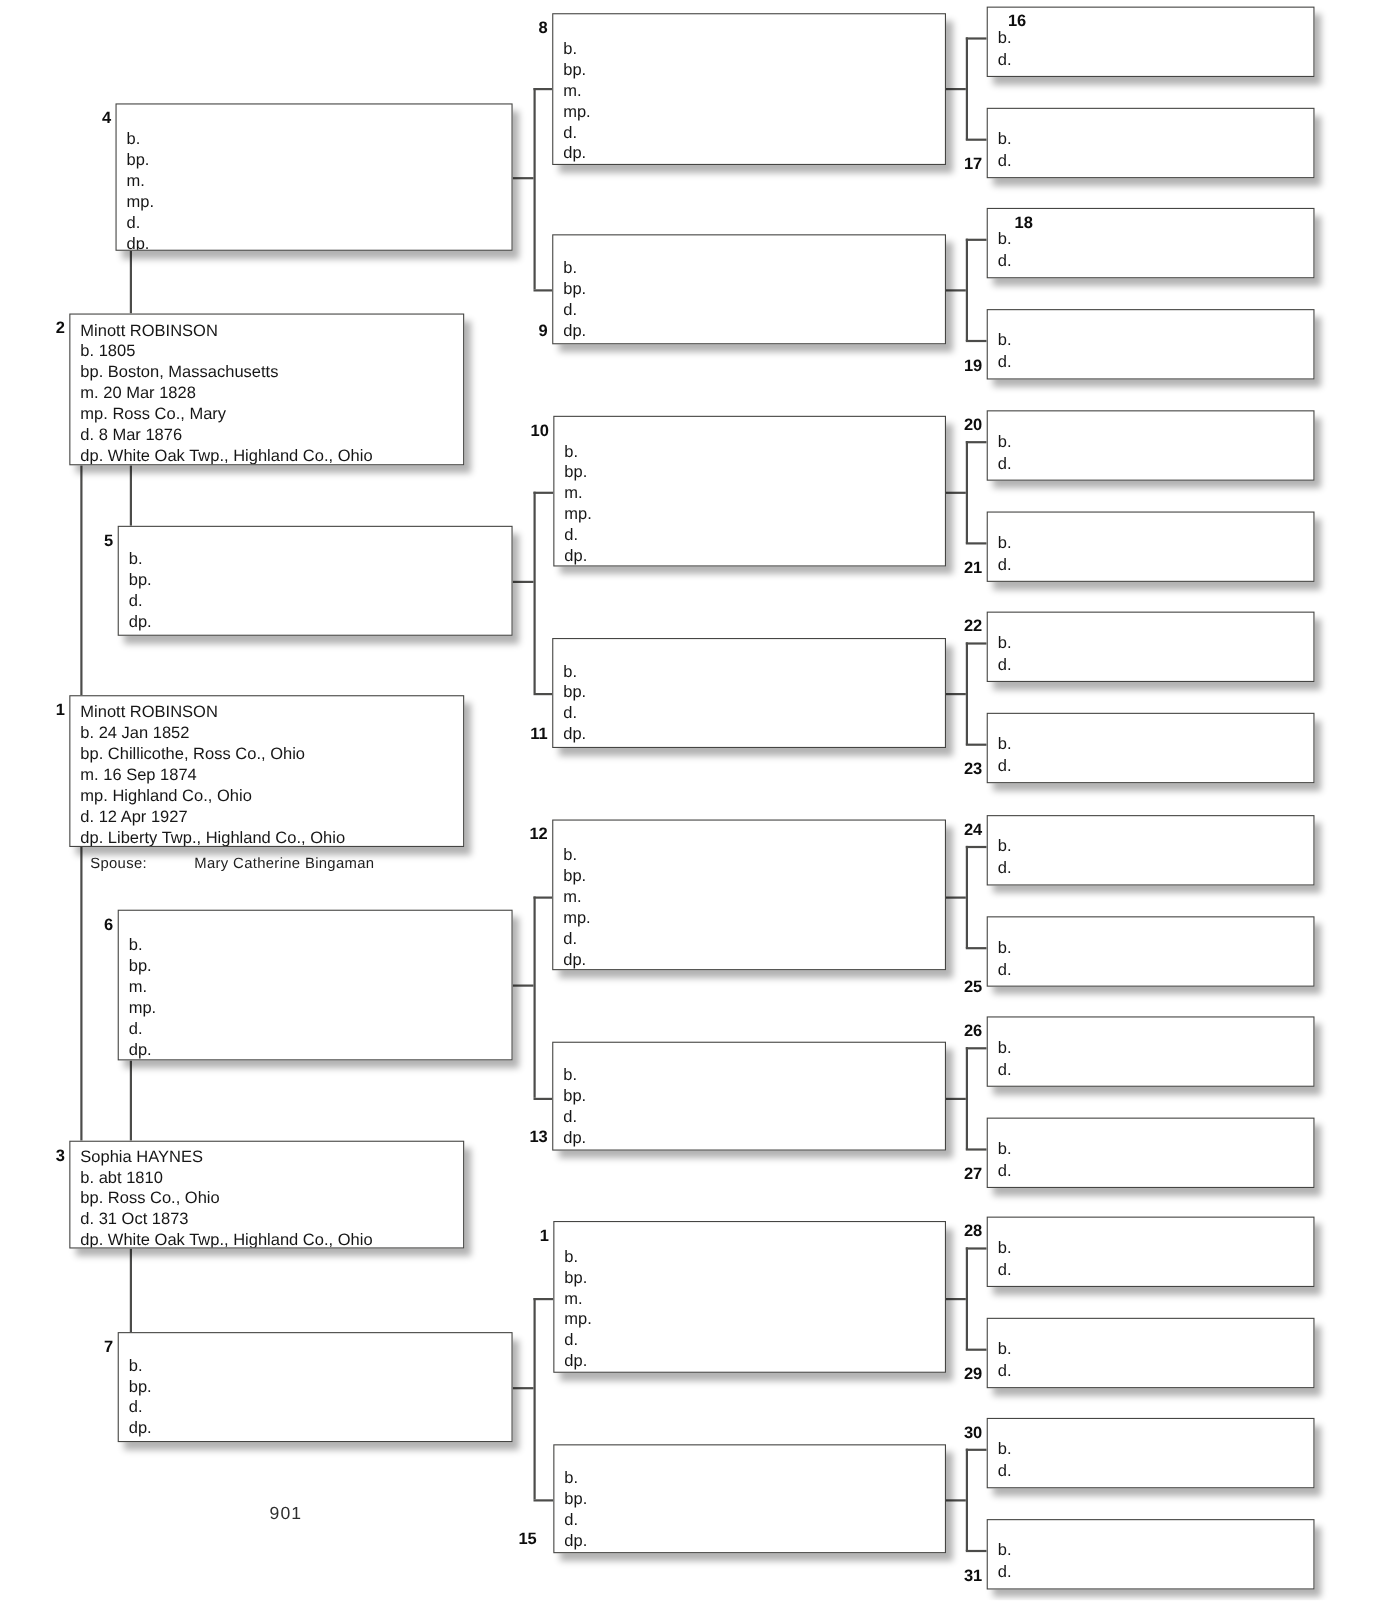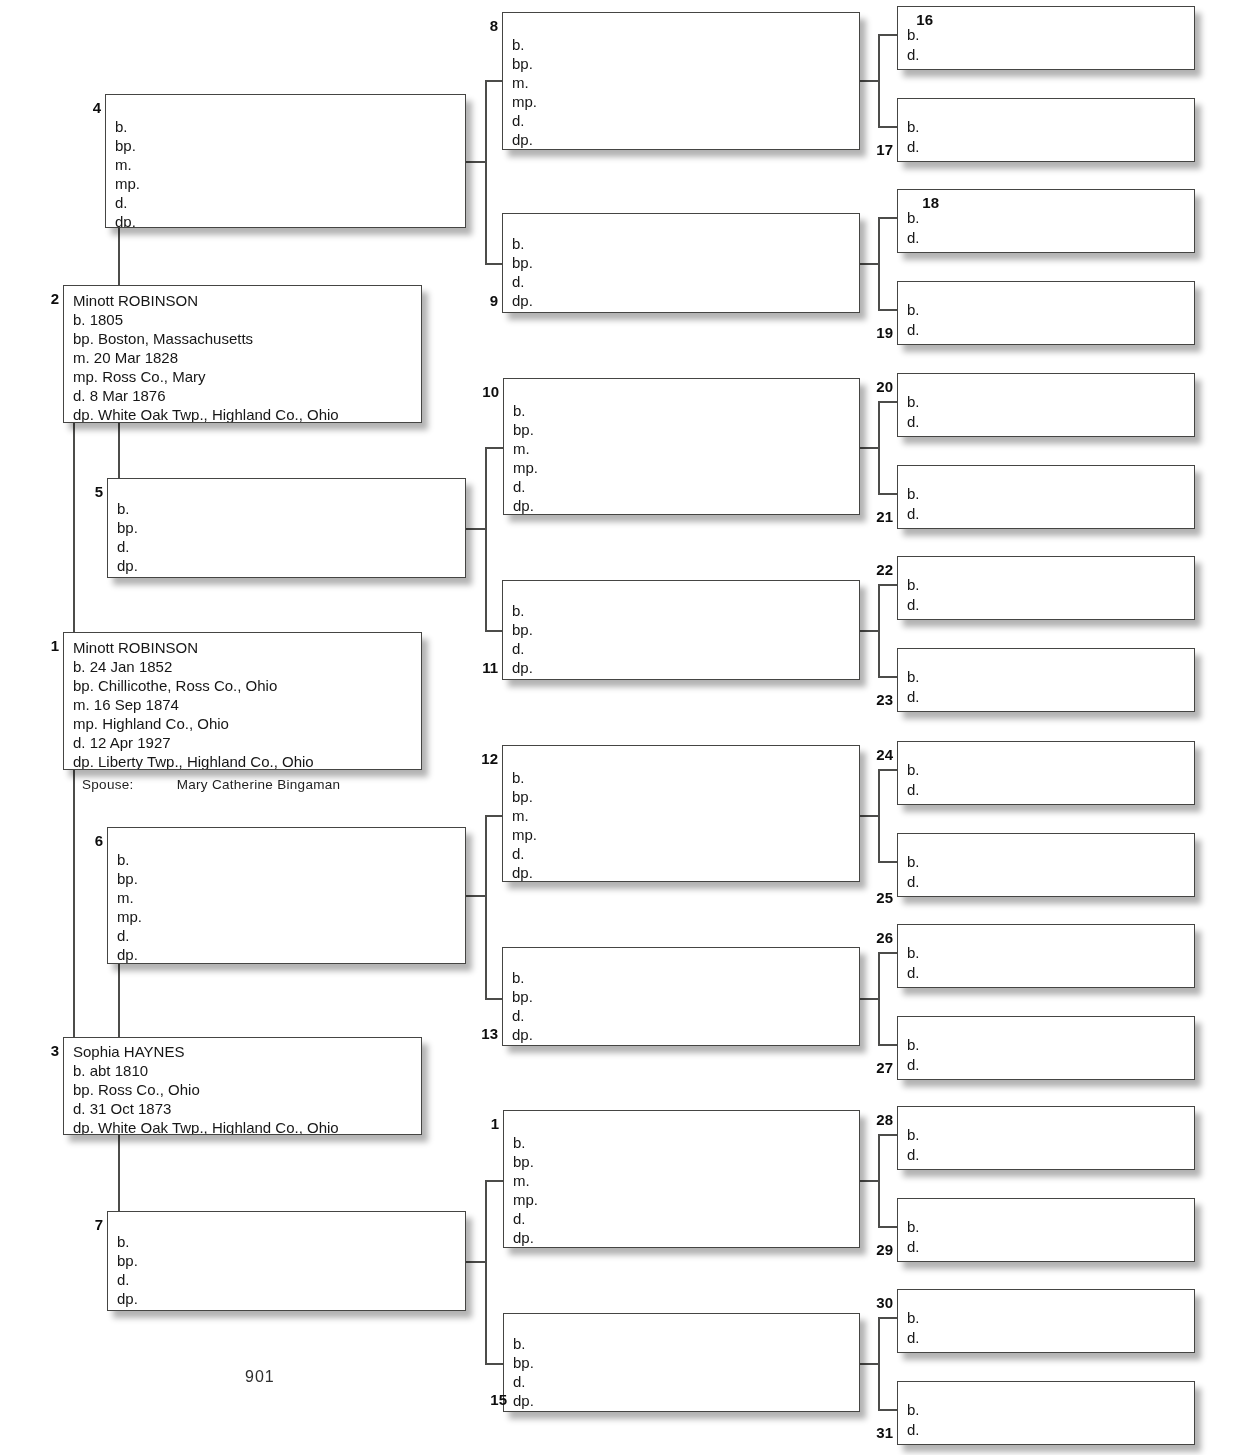--- a/index.html
+++ b/index.html
@@ -208,21 +208,21 @@
         <div class="fl">d.</div>
         <div class="fl">dp.</div>
       </div>
       <div class="pnum" style="left: 467px; top: 1114px;">1</div>
       <div class="pbox tD" style="left: 503px; top: 1313px; width: 357px; height: 99px; padding-top: 20px;">
         <div class="fl">b.</div>
         <div class="fl">bp.</div>
         <div class="fl">d.</div>
         <div class="fl">dp.</div>
       </div>
-      <div class="pnum" style="left: 475px; top: 1390px;">15</div>
+      <div class="pnum" style="left: 456px; top: 1390px;">15</div>
       <div class="pbox tE" style="left: 897px; top: 6px; width: 298px; height: 64px; padding-top: 18px;">
         <div class="fl">b.</div>
         <div class="fl">d.</div>
       </div>
       <div class="pnum" style="left: 861px; top: 10px; padding-left: 40px;">16</div>
       <div class="pbox tE" style="left: 897px; top: 98px; width: 298px; height: 64px; padding-top: 18px;">
         <div class="fl">b.</div>
         <div class="fl">d.</div>
       </div>
       <div class="pnum" style="left: 861px; top: 140px;">17</div>

